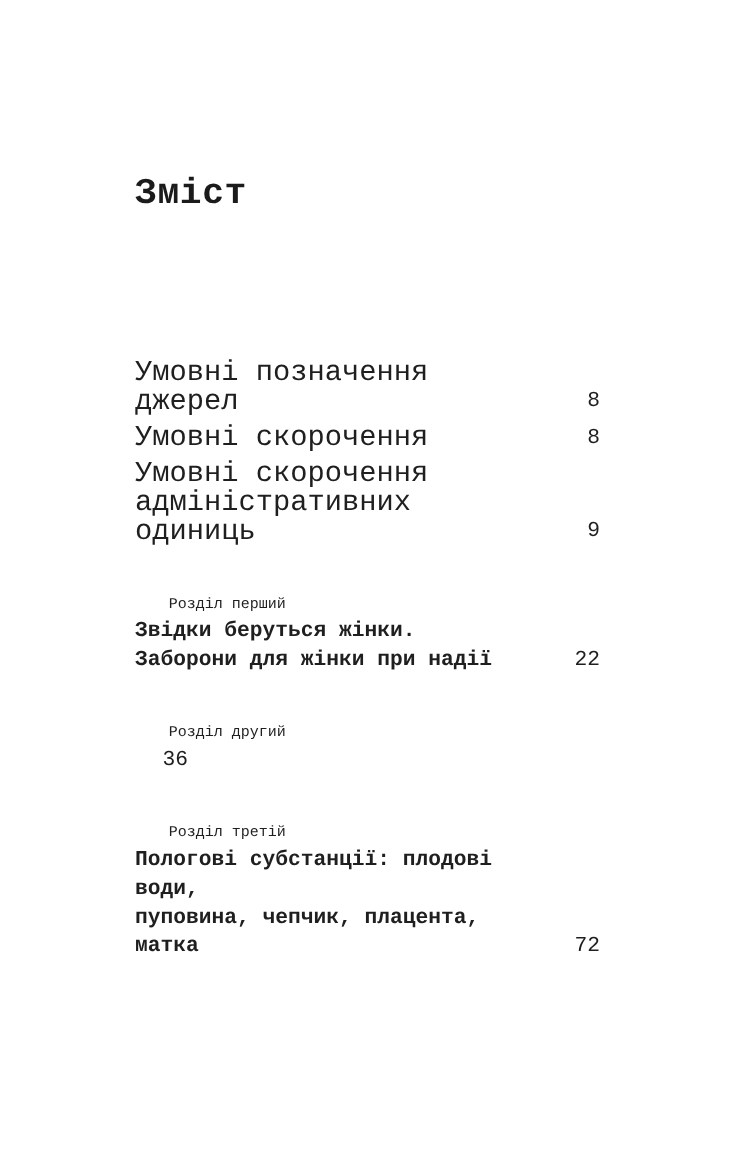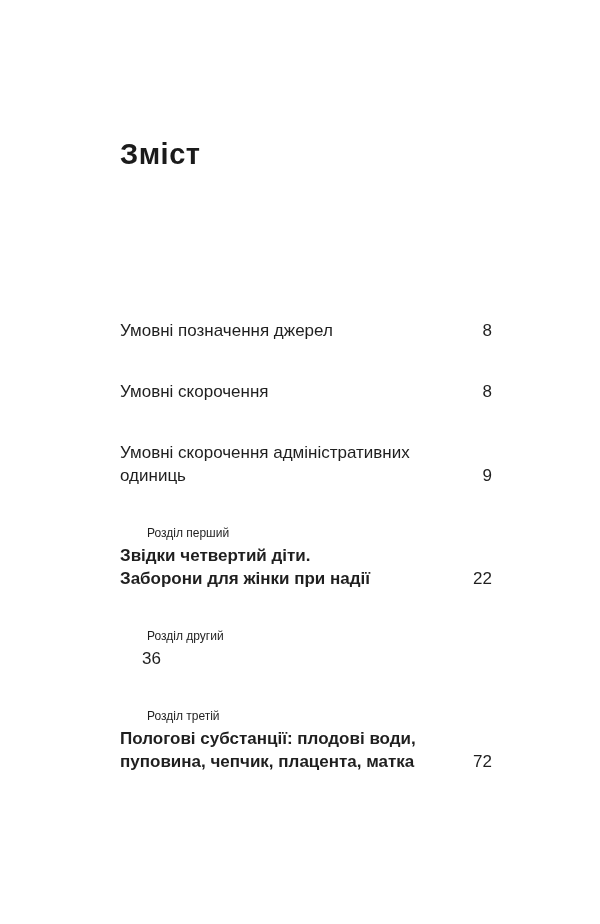--- a/index.html
+++ b/index.html
@@ -11,47 +11,47 @@
     position: relative;
     width: 600px;
     height: 924px;
     background: #ffffff;
     font-family: "Liberation Sans", sans-serif;
     color: #1f1f1f;
     overflow: hidden;
   }
   .content {
     position: absolute;
-    left: 120px;
+    left: 108px;
     top: 140px;
     width: 372px;
+    font-family: Liberation Mono, monospace;
   }
   .page-title {
     margin: 0;
     font-size: 29px;
     font-weight: bold;
     line-height: 1;
     letter-spacing: 0.5px;
     color: #1b1b1b;
   }
   .front-matter {
     margin-top: 118px;
   }
   .toc-row {
     display: flex;
     justify-content: space-between;
     align-items: flex-end;
     margin-bottom: 6px;
   }
   .entry-label {
-    font-size: 17px;
+    font-size: 23px;
     line-height: 23px;
     white-space: pre-line;
     max-width: 320px;
-    margin-top: 32px;
   }
   .entry-page {
     font-size: 17px;
     line-height: 23px;
     text-align: right;
     padding-left: 10px;
     flex: 0 0 auto;
   }
   .chapter {
     margin-top: 35px;
@@ -96,21 +96,21 @@
 одиниць</span>
         <span class="entry-page">9</span>
       </div>
     </div>
 
     <div class="chapters">
 
       <div class="chapter">
         <div class="part-label">Розділ перший</div>
         <div class="toc-row chapter-title-row">
-          <span class="chapter-title">Звідки четвертий діти.
+          <span class="chapter-title">Звідки беруться жінки.
 Заборони для жінки при надії</span>
           <span class="entry-page">22</span>
         </div>
       </div>
 
       <div class="chapter">
         <div class="part-label">Розділ другий</div>
         <div class="toc-row chapter-title-row">
           <span class="entry-page">36</span>
         </div>

